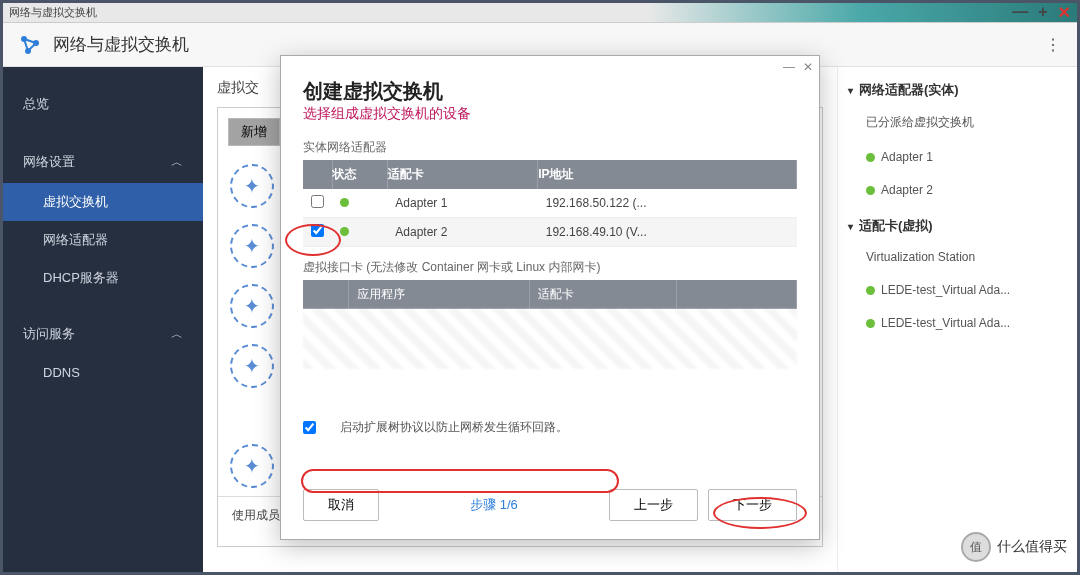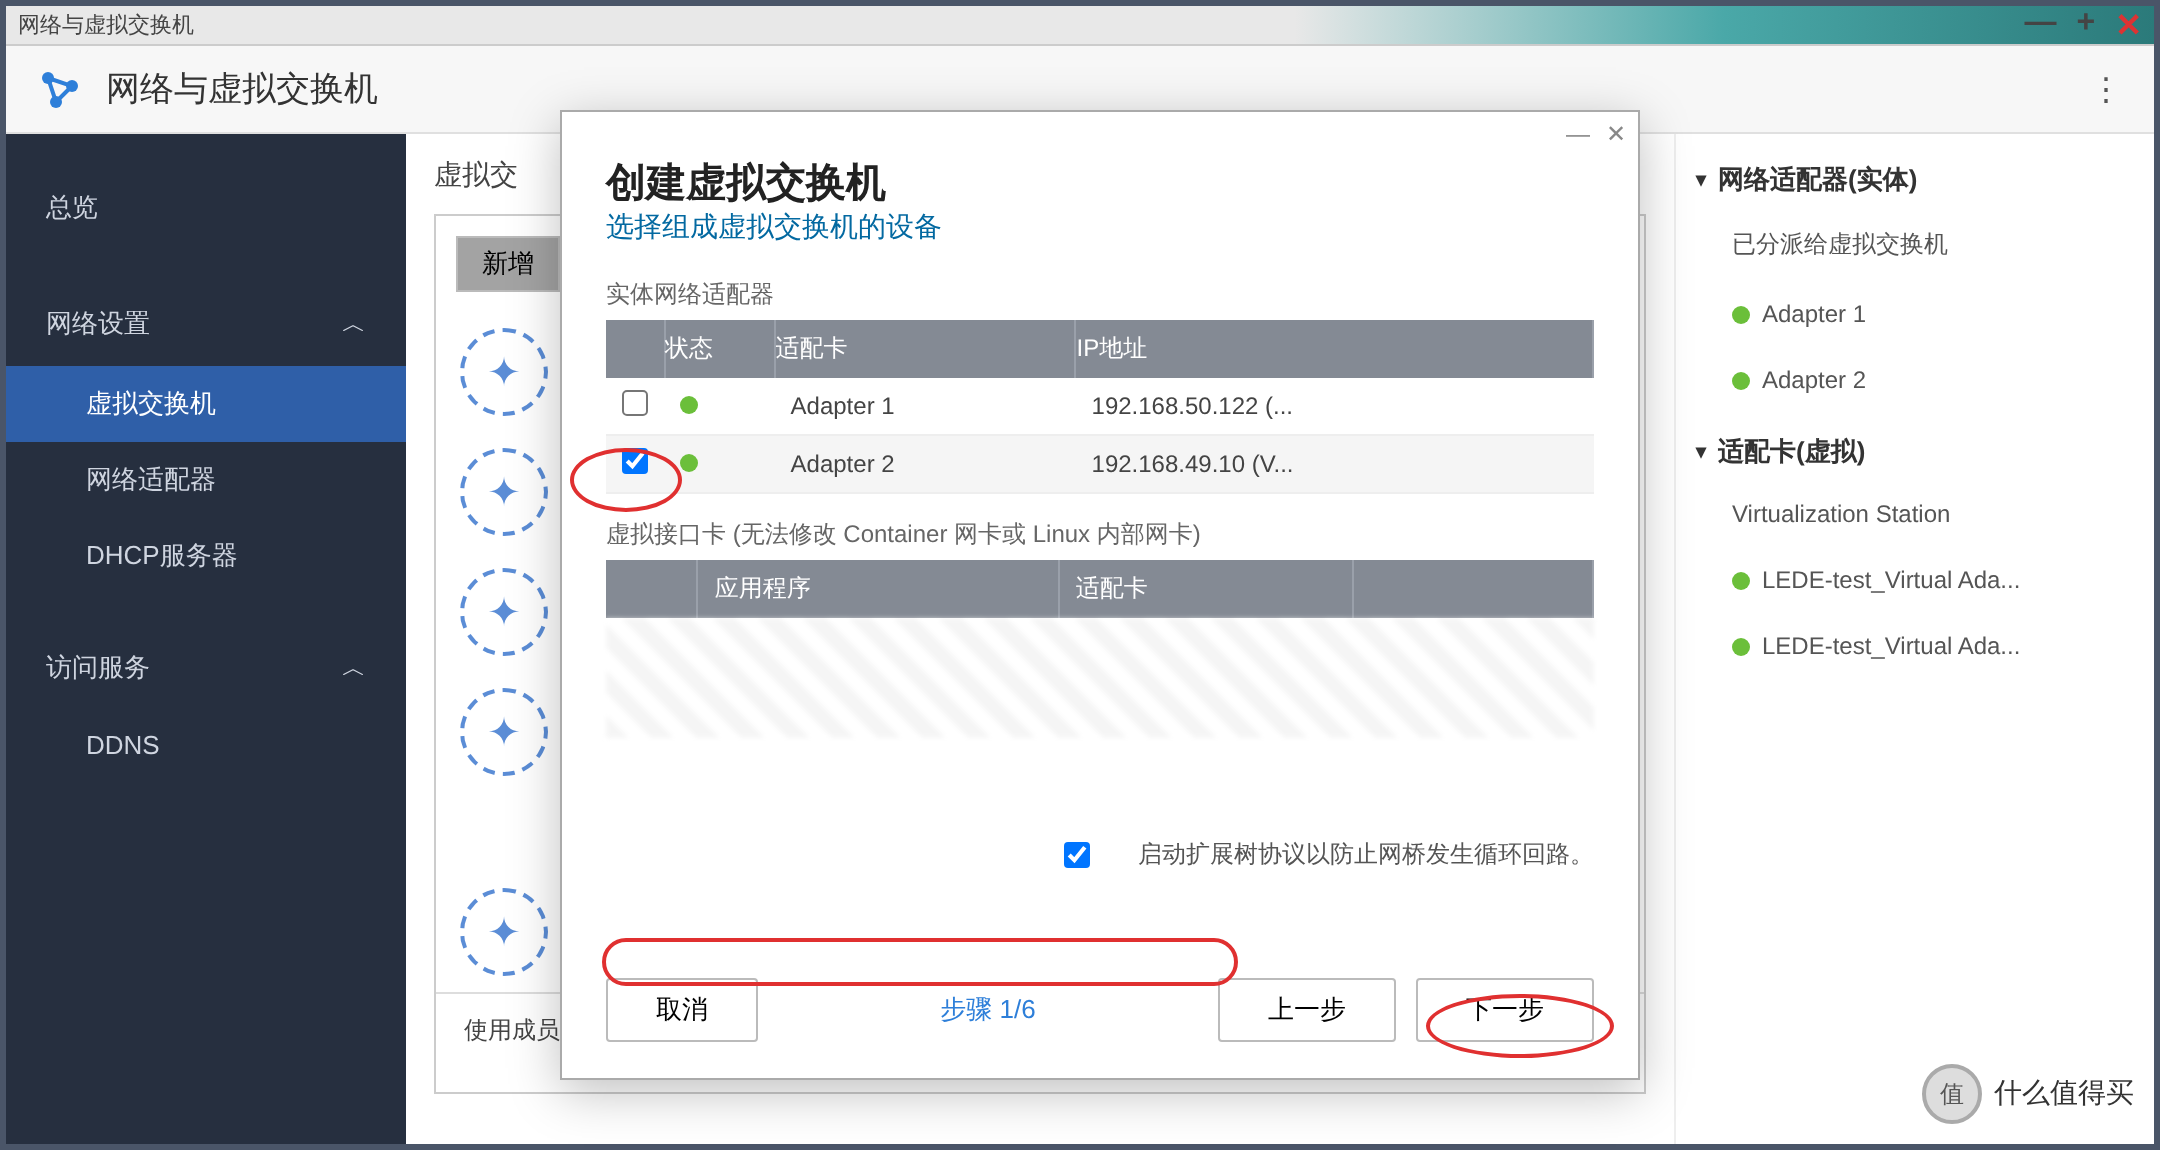--- a/index.html
+++ b/index.html
@@ -44,36 +44,36 @@
 .rp-head .tri { margin-right: 6px; font-size: 10px; }
 .rp-line { padding: 4px 0 4px 18px; color: #555; font-size: 12px; margin-top: 11px; }
 .rp-dot { display: inline-block; width: 9px; height: 9px; border-radius: 50%; background: #6bbf3a; margin-right: 6px; vertical-align: middle; }
 
 
 .modal { position: absolute; left: 277px; top: 52px; width: 540px; height: 485px; background: #fff; border: 1px solid #aaa; box-shadow: 0 6px 24px rgba(0,0,0,0.25); display: flex; flex-direction: column; z-index: 100; }
 .modal-tb { display: flex; justify-content: flex-end; padding: 4px 6px; gap: 8px; font-size: 12px; color: #888; }
 .modal-tb span { cursor: pointer; }
 .modal-body { padding: 0 22px 8px 22px; flex: 1; overflow: hidden; }
 .modal h2 { font-size: 20px; font-weight: bold; color: #222; }
-.modal .sub1 { font-size: 14px; color: #0369a1; margin-bottom: 16px; }
+.modal .sub1 { font-size: 14px; color: #be185d; margin-bottom: 16px; }
 .modal .sub2 { font-size: 12px; color: #666; margin-bottom: 4px; }
 
 .tbl { width: 100%; border-collapse: collapse; font-size: 12px; margin-bottom: 12px; }
-.tbl th { background: #848a94; color: #fff; text-align: left; padding: 6px 0; font-weight: normal; border-right: 1px solid #9aa0aa; }
+.tbl th { background: #848a94; color: #fff; text-align: left; padding: 6px 0; font-weight: bold; border-right: 1px solid #9aa0aa; }
 .tbl td { padding: 6px 8px; border-bottom: 1px solid #eee; color: #444; }
 .tbl tr.r2 { background: #f5f5f5; }
 .tbl .cb { width: 28px; text-align: center; }
 .dot { display: inline-block; width: 9px; height: 9px; border-radius: 50%; background: #6bbf3a; }
 
 .vtbl-wrap { position: relative; font-family: Liberation Serif, serif; }
 .vtbl { width: 100%; border-collapse: collapse; font-size: 12px; }
 .vtbl th { background: #848a94; color: #fff; text-align: left; padding: 6px 8px; font-weight: normal; border-right: 1px solid #9aa0aa; }
 .vtbl-body { height: 60px; background: repeating-linear-gradient(45deg,#f0f0f0,#f0f0f0 8px,#fff 8px,#fff 16px); filter: blur(1px); opacity: 0.6; }
 
-.stp-row { margin-top: 50px; display: flex; align-items: center; gap: 20px; font-size: 12px; color: #555; position: relative; justify-content: flex-end; }
+.stp-row { margin-top: 50px; display: flex; align-items: center; gap: 20px; font-size: 12px; color: #555; position: relative; }
 .stp-row input { margin-right: 4px; }
 
 .modal-foot { display: flex; align-items: center; padding: 10px 22px 18px 22px; gap: 10px; }
 .mbtn { border: 1px solid #bbb; background: #fff; padding: 6px 24px; font-size: 13px; cursor: pointer; border-radius: 2px; }
 .step-ind { color: #2e7fd9; font-size: 13px; margin-left: auto; margin-right: auto; }
 
 
 .anno { position: absolute; border: 2px solid #e03030; border-radius: 50%; pointer-events: none; z-index: 200; }
 
 .watermark { position: absolute; right: 10px; bottom: 10px; display: flex; align-items: center; gap: 6px; z-index: 300; color: #333; font-size: 14px; }

